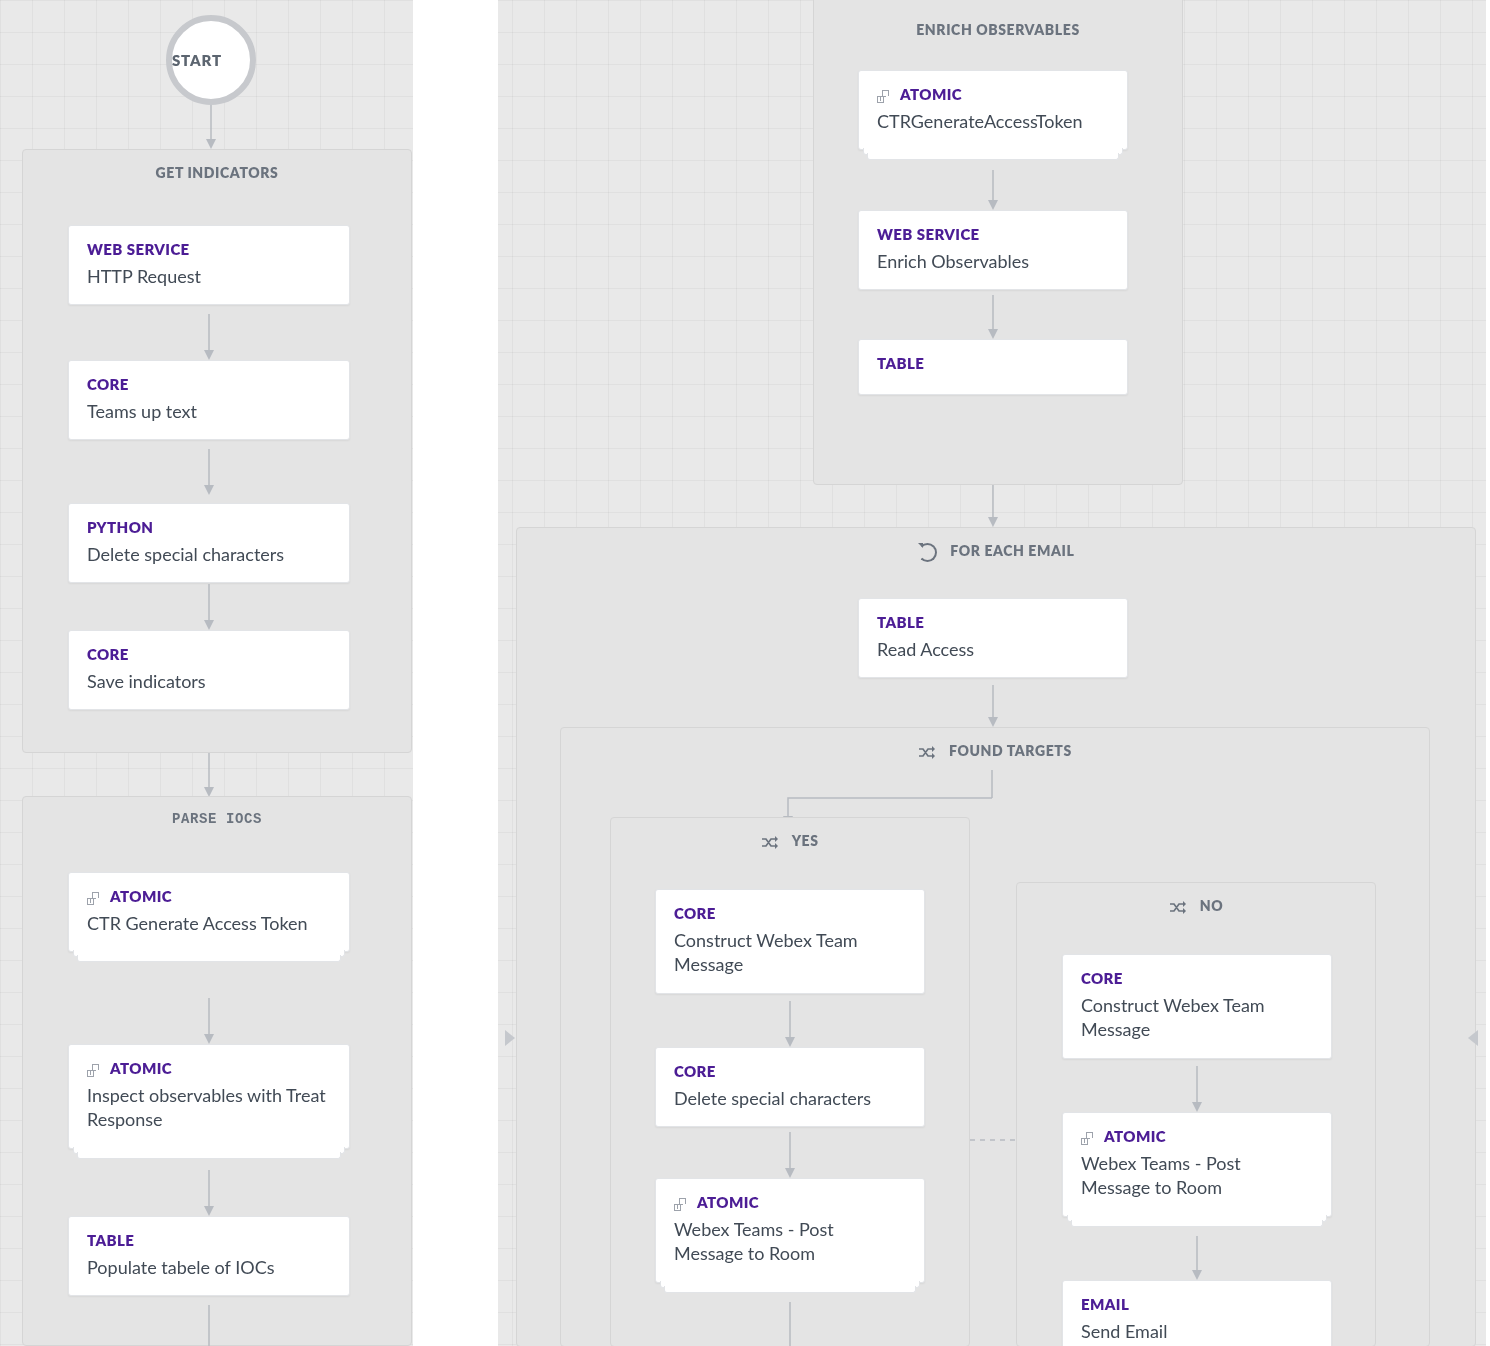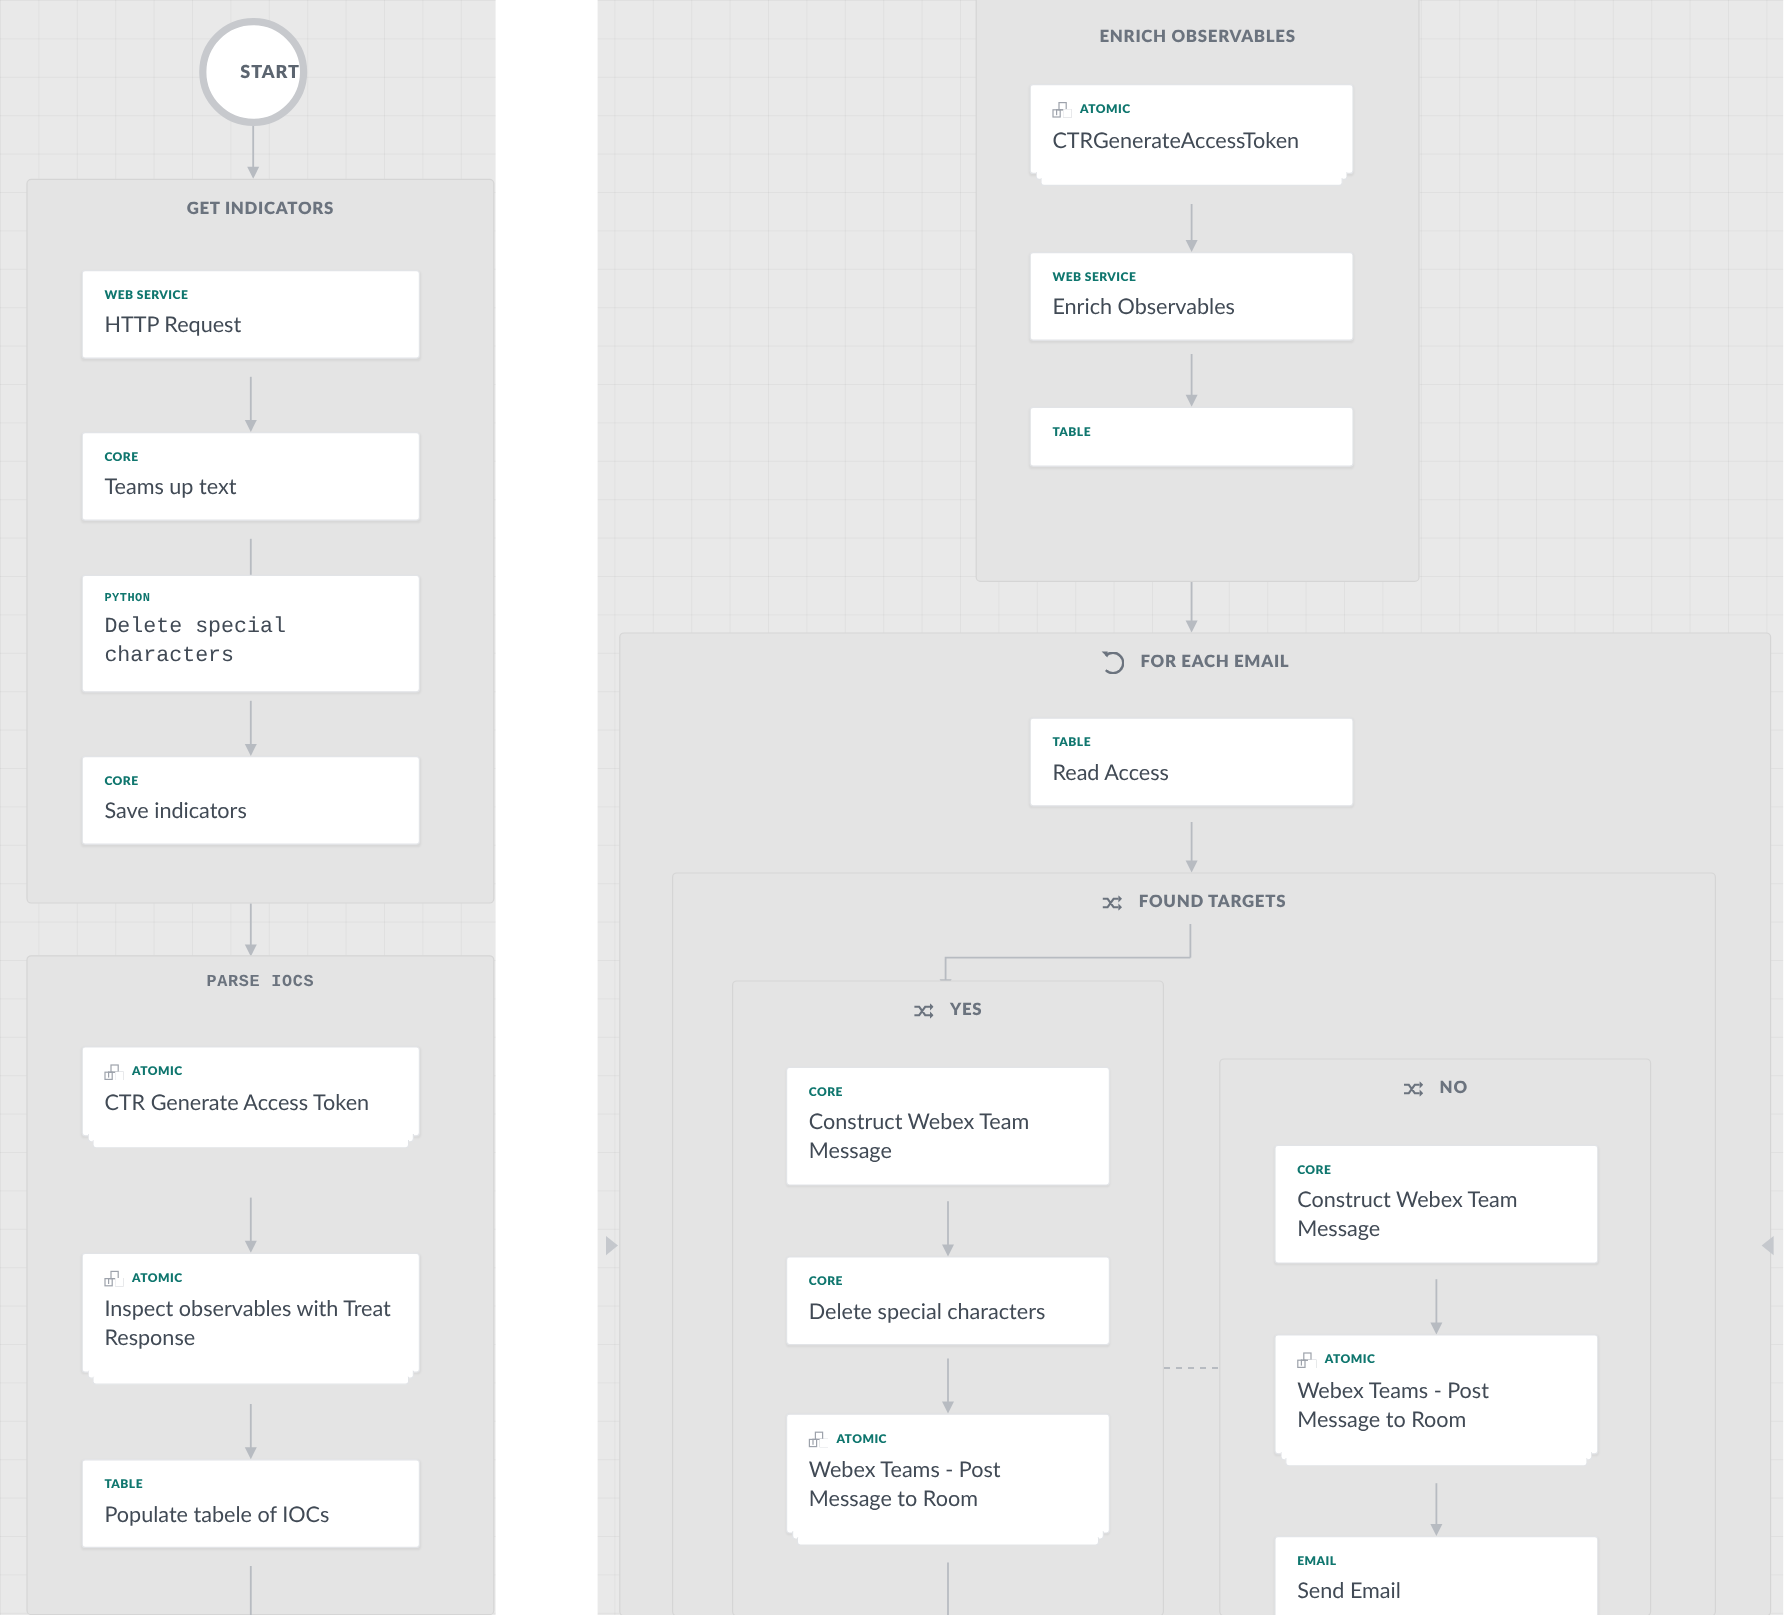--- a/index.html
+++ b/index.html
@@ -53,24 +53,24 @@
   }
   .card {
     background: #ffffff;
     border: 1px solid #e2e4e7;
     border-radius: 3px;
     box-shadow: 0 1px 2px rgba(0,0,0,0.06);
     box-sizing: border-box;
     padding: 14px 18px 16px;
   }
   .card .cat {
-    font-size: 10px;
+    font-size: 15px;
     font-weight: 800;
     letter-spacing: .4px;
-    color: #0f766e;
+    color: #4c1d95;
     margin-bottom: 6px;
   }
   .card .cat .ico {
     display:inline-block;
     vertical-align:middle;
     margin-right:8px;
     color:#9da2ab;
   }
   .card .body {
     font-size: 18px;
@@ -89,21 +89,21 @@
     border-radius:0 0 3px 3px;
   }
   .card.stacked::before { bottom:-6px; left:4px; right:4px; }
   .card.stacked::after  { bottom:-11px; left:8px; right:8px; }
   .start-node {
     width: 90px; height: 90px;
     border-radius: 50%;
     background:#fff;
     border: 6px solid #c7c9cd;
     box-sizing:border-box;
-    display:flex; align-items:center; justify-content:flex-end;
+    display:flex; align-items:center; justify-content:flex-start;
     font-weight:800; letter-spacing:.8px; color:#5c6570; font-size:15px;
   }
   svg.wire { overflow:visible; }
   svg.wire line, svg.wire path { stroke:#b7bbc1; stroke-width:1.5; fill:none; }
   svg.wire polygon { fill:#b7bbc1; }
   .tri {
     width:0;height:0;
     border-top:8px solid transparent;
     border-bottom:8px solid transparent;
   }
@@ -151,21 +151,21 @@
 
   <div class="card" style="left:68px; top:360px; width:282px;">
     <div class="cat">CORE</div>
     <div class="body">Teams up text</div>
   </div>
   <svg class="wire" style="left:208px; top:449px; width:2px; height:46px;">
     <line x1="1" y1="0" x2="1" y2="38"></line>
       <polygon points="1,46 -4,36 6,36"></polygon>
   </svg>
 
-  <div class="card" style="left:68px; top:479px; width:282px;font-family:Liberation Mono, monospace;">
+  <div class="card" style="left:68px; top:503px; width:282px;">
     <div class="cat">PYTHON</div>
     <div class="body">Delete special characters</div>
   </div>
   <svg class="wire" style="left:208px; top:584px; width:2px; height:46px;">
     <line x1="1" y1="0" x2="1" y2="38"></line>
       <polygon points="1,46 -4,36 6,36"></polygon>
   </svg>
 
   <div class="card" style="left:68px; top:630px; width:282px;">
     <div class="cat">CORE</div>

